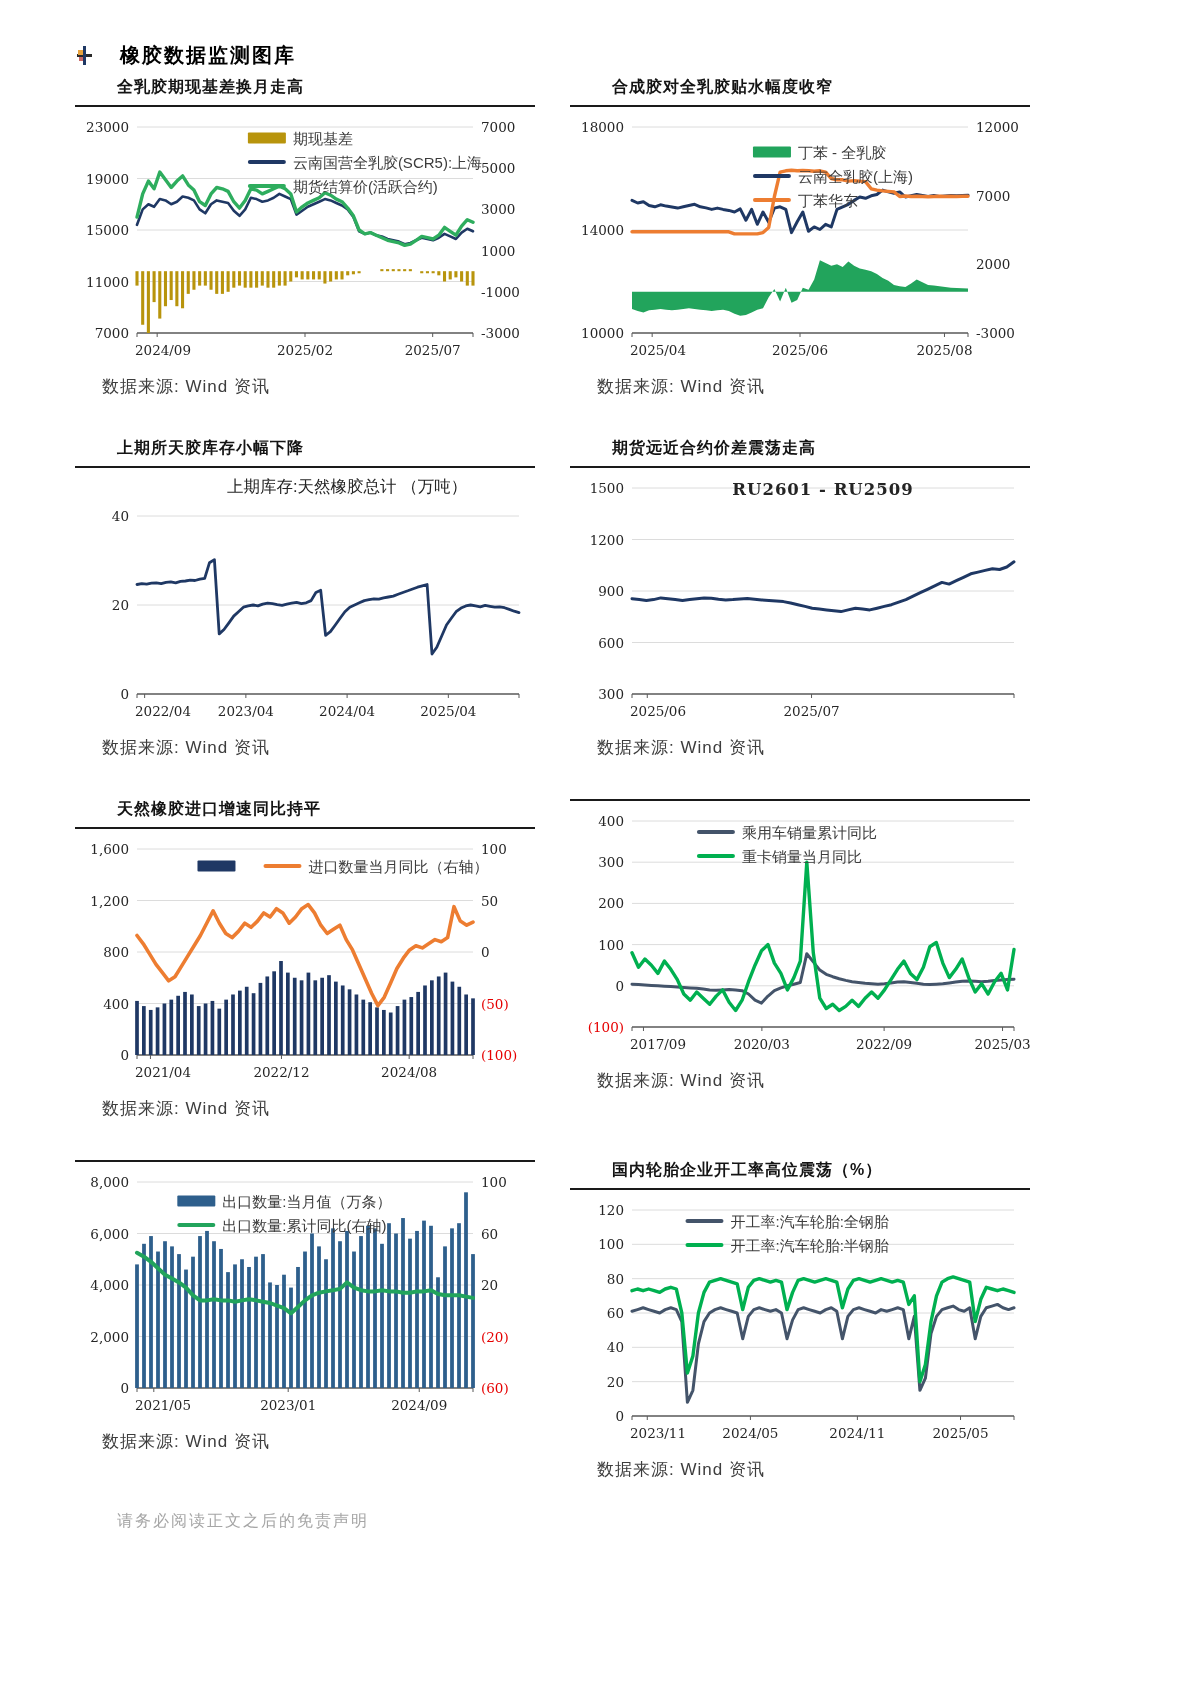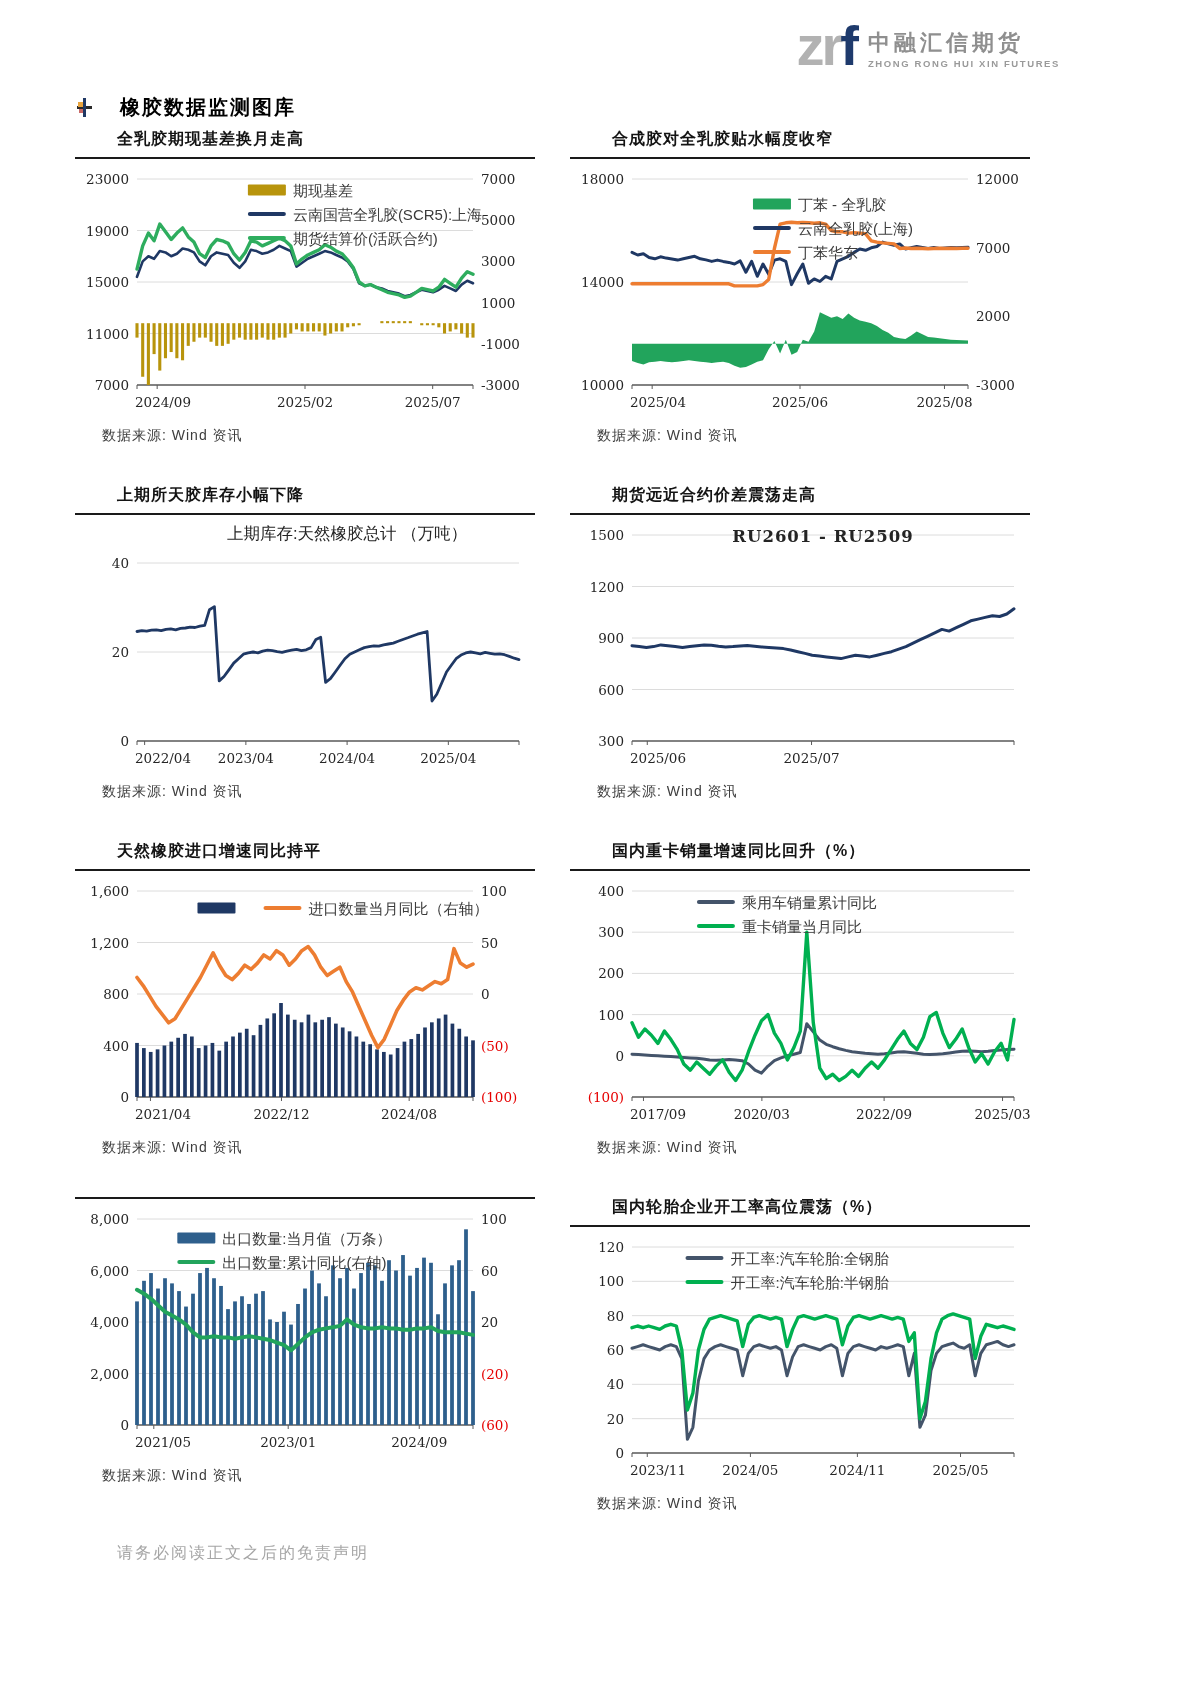--- a/index.html
+++ b/index.html
@@ -16,43 +16,34 @@
   .logo-en{font-size:9.5px;color:#9a9a9a;letter-spacing:1.6px;margin-top:3px;font-weight:bold;}
   
   .section{display:flex;align-items:center;margin:22px 0 8px 2px;}
   .sec-icon{width:17px;height:19px;}
   .sec-title{font-size:20px;font-weight:bold;color:#000000;margin-left:26px;letter-spacing:2px;}
   
   .grid{display:grid;grid-template-columns:460px 460px;column-gap:35px;row-gap:40px;margin-top:2px;}
   .cell{width:460px;}
   .c-title{font-size:16px;font-weight:bold;color:#141414;padding-left:42px;margin-bottom:7px;letter-spacing:1px;}
   .c-rule{height:0;border-top:2px solid #1a1a1a;margin-bottom:2px;}
-  .c-src{font-size:14px;color:#3d3d3d;padding-left:27px;margin-top:4px;letter-spacing:1px;}
+  .c-src{font-size:17px;color:#3d3d3d;padding-left:27px;margin-top:4px;letter-spacing:1px;}
   svg{display:block;}
   .tick{font-family:"DejaVu Serif","Liberation Serif",serif;font-size:13.5px;fill:#262626;}
   .neg{fill:#e60000;}
   .lgd{font-size:15px;fill:#3c3c3c;font-family:"Liberation Sans",sans-serif;}
   .inner{font-size:16.5px;fill:#242424;font-family:"Liberation Sans",sans-serif;}
   .inner.b{font-weight:bold;font-family:"DejaVu Serif",serif;letter-spacing:1px;}
   .footer{margin:30px 0 0 42px;font-size:16px;color:#a6a6a6;letter-spacing:2px;}
 </style>
 </head>
 <body>
 
 <div class="page">
 
-  <div class="hdr">
-    <div class="logo">
-      <div class="logo-mark"><span class="logo-zr">zr</span><span class="logo-f">f</span></div>
-      <div class="logo-names">
-        <div class="logo-cn">中融汇信期货</div>
-        <div class="logo-en">ZHONG RONG HUI XIN FUTURES</div>
-      </div>
-    </div>
-  </div>
 
   <div class="section">
     <svg class="sec-icon" width="17" height="19" viewBox="0 0 17 19">
       <rect x="0" y="8" width="15" height="3" fill="#2a2a2a"></rect>
       <rect x="6" y="0" width="3" height="19" fill="#1F3864"></rect>
       <rect x="1" y="4" width="5" height="5" fill="#E8A33D"></rect>
       <rect x="2" y="11" width="4" height="4" fill="#C0504D" opacity="0.85"></rect>
     </svg>
     <div class="sec-title">橡胶数据监测图库</div>
   </div>
@@ -315,21 +306,20 @@
           <rect x="389.2948571428571" y="163.4875" width="3.696" height="60.51249999999999" fill="#1F3864"></rect>
           <rect x="396.152" y="167.35" width="3.696" height="56.650000000000006" fill="#1F3864"></rect>
           <path d="M62.0,104.5 L68.3,112.8 L74.7,123.1 L81.0,133.4 L87.4,141.6 L93.7,149.8 L100.0,145.7 L106.4,135.4 L112.7,125.1 L119.1,114.8 L125.4,104.5 L131.7,92.2 L138.1,79.8 L144.4,92.2 L150.8,102.5 L157.1,106.6 L163.4,100.4 L169.8,92.2 L176.1,96.3 L182.5,90.1 L188.8,81.9 L195.1,86.0 L201.5,77.7 L207.8,81.9 L214.2,92.2 L220.5,86.0 L226.8,77.7 L233.2,73.6 L239.5,81.9 L245.8,94.2 L252.2,102.5 L258.5,98.3 L264.9,94.2 L271.2,108.6 L277.5,118.9 L283.9,133.4 L290.2,147.8 L296.6,162.2 L302.9,174.6 L309.2,166.3 L315.6,151.9 L321.9,137.5 L328.3,127.2 L334.6,118.9 L340.9,114.8 L347.3,116.9 L353.6,112.8 L360.0,108.6 L366.3,110.7 L372.6,106.6 L379.0,75.7 L385.3,90.1 L391.7,94.2 L398.0,91.1" fill="none" stroke="#ED7D31" stroke-width="3.6" stroke-linejoin="round" stroke-linecap="round"></path>
           <rect x="122.47999999999999" y="29.5" width="38" height="11" rx="1" fill="#1F3864"></rect>
           <rect x="188.48" y="33" width="38" height="4" rx="2" fill="#ED7D31"></rect>
           <text x="233.48" y="40.5" class="lgd">进口数量当月同比（右轴）</text>
         </svg>
       <div class="c-src">数据来源: Wind 资讯</div>
     </div>
     <div class="cell">
-      <div class="c-title">国内重卡销量增速同比回升（%）</div>
       <div class="c-rule"></div>
       <svg width="460" height="262">
           <line x1="62" x2="444" y1="18" y2="18" stroke="#DCDCDC" stroke-width="1"></line>
           <text x="54" y="23" text-anchor="end" class="tick">400</text>
           <line x1="62" x2="444" y1="59.2" y2="59.2" stroke="#DCDCDC" stroke-width="1"></line>
           <text x="54" y="64.2" text-anchor="end" class="tick">300</text>
           <line x1="62" x2="444" y1="100.4" y2="100.4" stroke="#DCDCDC" stroke-width="1"></line>
           <text x="54" y="105.4" text-anchor="end" class="tick">200</text>
           <line x1="62" x2="444" y1="141.6" y2="141.6" stroke="#DCDCDC" stroke-width="1"></line>
           <text x="54" y="146.6" text-anchor="end" class="tick">100</text>

